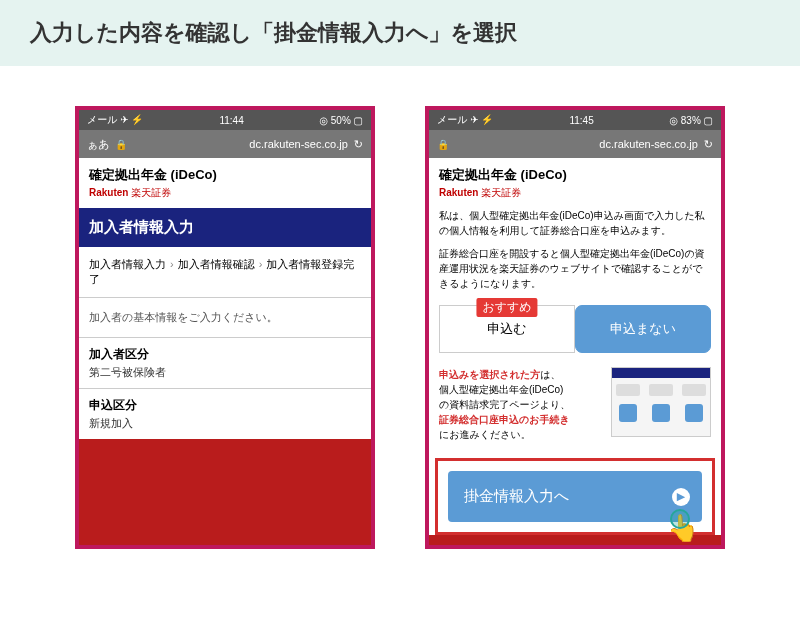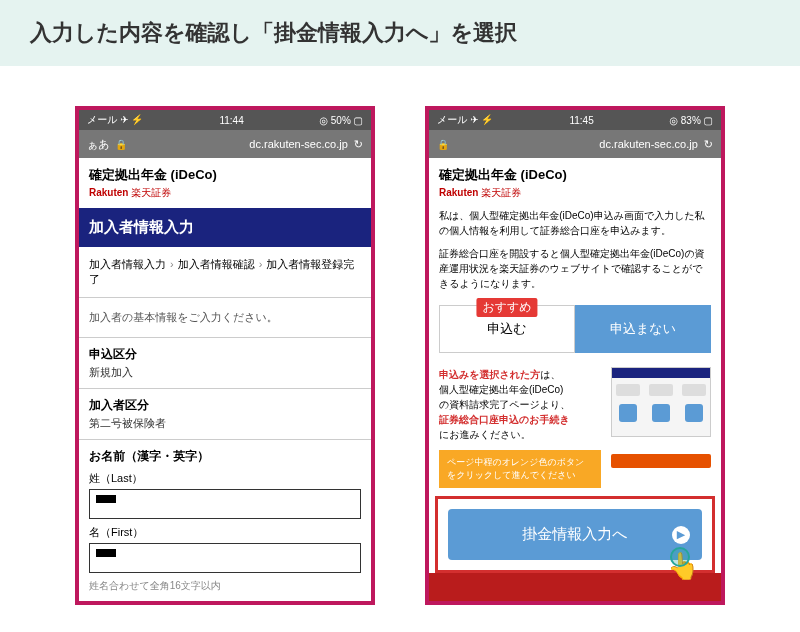--- a/index.html
+++ b/index.html
@@ -29,35 +29,35 @@
   .txtinput { width: 100%; height: 30px; border: 1px solid #333; padding: 2px 6px; font-size: 12px; }
   .hint { font-size: 10px; color: #888; margin-top: 6px; }
   
   .r-hdr { padding: 8px 10px; border-bottom: none; }
   .r-title { font-size: 13px; font-weight: 600; }
   .r-logo { color: #BF0000; font-size: 10px; margin-top: 2px; }
   .sec-title { font-size: 13px; font-weight: 700; padding: 8px 10px 4px; }
   .desc { font-size: 10px; padding: 0 10px 8px; line-height: 1.5; }
   .choice-row { display: flex; padding: 6px 10px; gap: 0; }
   .choice { flex: 1; text-align: center; padding: 14px 0; font-size: 13px; border: 1px solid #ccc; position: relative; }
-  .choice.selected { background: #5B9BD5; color: #fff; border-color: #5B9BD5; }
+  .choice.selected { background: #5B9BD5; color: #fff; border-color: #5B9BD5; border-radius: 7px; }
   .badge { position: absolute; top: -8px; left: 50%; transform: translateX(-50%); background: #E53935; color: #fff; font-size: 12px; padding: 1px 6px; border-radius: 2px; }
   .info-row { display: flex; padding: 8px 10px; gap: 8px; align-items: flex-start; }
   .info-text { flex: 1; font-size: 10px; line-height: 1.5; }
   .info-text .red { color: #D32F2F; font-weight: 700; }
   .mini-diagram { width: 100px; height: 70px; border: 1px solid #ccc; background: #f5f5f5; position: relative; }
   .mini-diagram .topbar { height: 10px; background: #1A237E; }
   .mini-diagram .steps { display: flex; justify-content: space-around; margin-top: 6px; }
   .mini-diagram .step { width: 24px; height: 12px; background: #ddd; border-radius: 2px; }
   .mini-diagram .icons { display: flex; justify-content: space-around; margin-top: 8px; }
   .mini-diagram .ic { width: 18px; height: 18px; background: #5B9BD5; border-radius: 3px; }
   .orange-tip { background: #F9A825; color: #fff; font-size: 9px; padding: 6px 8px; margin: 0 10px; }
   .mini-orange-btn { width: 100px; height: 14px; background: #E65100; margin: 4px 10px 8px auto; border-radius: 2px; }
   .cta-wrap { margin: 8px 6px 10px; border: 3px solid #D32F2F; padding: 10px; position: relative; }
-  .cta-btn { background: #5B9BD5; color: #fff; text-align: center; padding: 16px; font-size: 15px; border-radius: 4px; position: relative; }
+  .cta-btn { background: #5B9BD5; color: #fff; text-align: left; padding: 16px; font-size: 15px; border-radius: 4px; position: relative; }
   .cta-arrow { position: absolute; right: 12px; top: 50%; transform: translateY(-50%); width: 18px; height: 18px; border-radius: 50%; background: #fff; display: flex; align-items: center; justify-content: center; color: #5B9BD5; font-size: 11px; }
   .hand { position: absolute; right: 12px; bottom: -12px; font-size: 26px; }
   .hand .circ { position: absolute; width: 20px; height: 20px; border: 2px solid #26A69A; border-radius: 50%; top: -4px; left: 2px; background: rgba(38,166,154,0.3); }
   .redact { display: inline-block; width: 20px; height: 8px; background: #000; }
 </style>
 </head>
 <body>
 
 <div class="banner">入力した内容を確認し「掛金情報入力へ」を選択</div>
 
@@ -79,34 +79,26 @@
       <div class="hdr">
         <div class="title">確定拠出年金 (iDeCo)</div>
         <div class="logo"><b>Rakuten</b> <span>楽天証券</span></div>
       </div>
       <div class="navybar">加入者情報入力</div>
       <div class="breadcrumb">
         <span>加入者情報入力</span><span class="sep">›</span><span>加入者情報確認</span><span class="sep">›</span><span>加入者情報登録完了</span>
       </div>
       <div class="instruct">加入者の基本情報をご入力ください。</div>
       <div class="field-block">
-        <div class="lbl">申込区分</div>
-        <div class="val">新規加入</div>
-      </div>
-      <div class="field-block">
         <div class="lbl">加入者区分</div>
         <div class="val">第二号被保険者</div>
       </div>
-      <div class="name-section">
-        <div class="lbl">お名前（漢字・英字）</div>
-        <div class="sublbl">姓（Last）</div>
-        <div class="txtinput"><span class="redact"></span></div>
-        <div class="sublbl">名（First）</div>
-        <div class="txtinput"><span class="redact"></span></div>
-        <div class="hint">姓名合わせて全角16文字以内</div>
+      <div class="field-block">
+        <div class="lbl">申込区分</div>
+        <div class="val">新規加入</div>
       </div>
     </div>
   </div>
 
   <div class="phone">
     <div class="statusbar">
       <span>メール ✈ ⚡</span>
       <span>11:45</span>
       <span>◎ 83% ▢</span>
     </div>
@@ -144,24 +136,20 @@
               <div class="step"></div>
               <div class="step"></div>
             </div>
           <div class="icons">
               <div class="ic"></div>
               <div class="ic"></div>
               <div class="ic"></div>
             </div>
         </div>
       </div>
-      <div style="display:flex;align-items:flex-start;">
-        <div class="orange-tip" style="flex:1">ページ中程のオレンジ色のボタンをクリックして進んでください</div>
-        <div class="mini-orange-btn"></div>
-      </div>
       <div class="cta-wrap">
         <div class="cta-btn">
           <span>掛金情報入力へ</span>
           <span class="cta-arrow">▶</span>
         </div>
         <div class="hand">
           <span class="circ"></span>👆
         </div>
       </div>
     </div>

